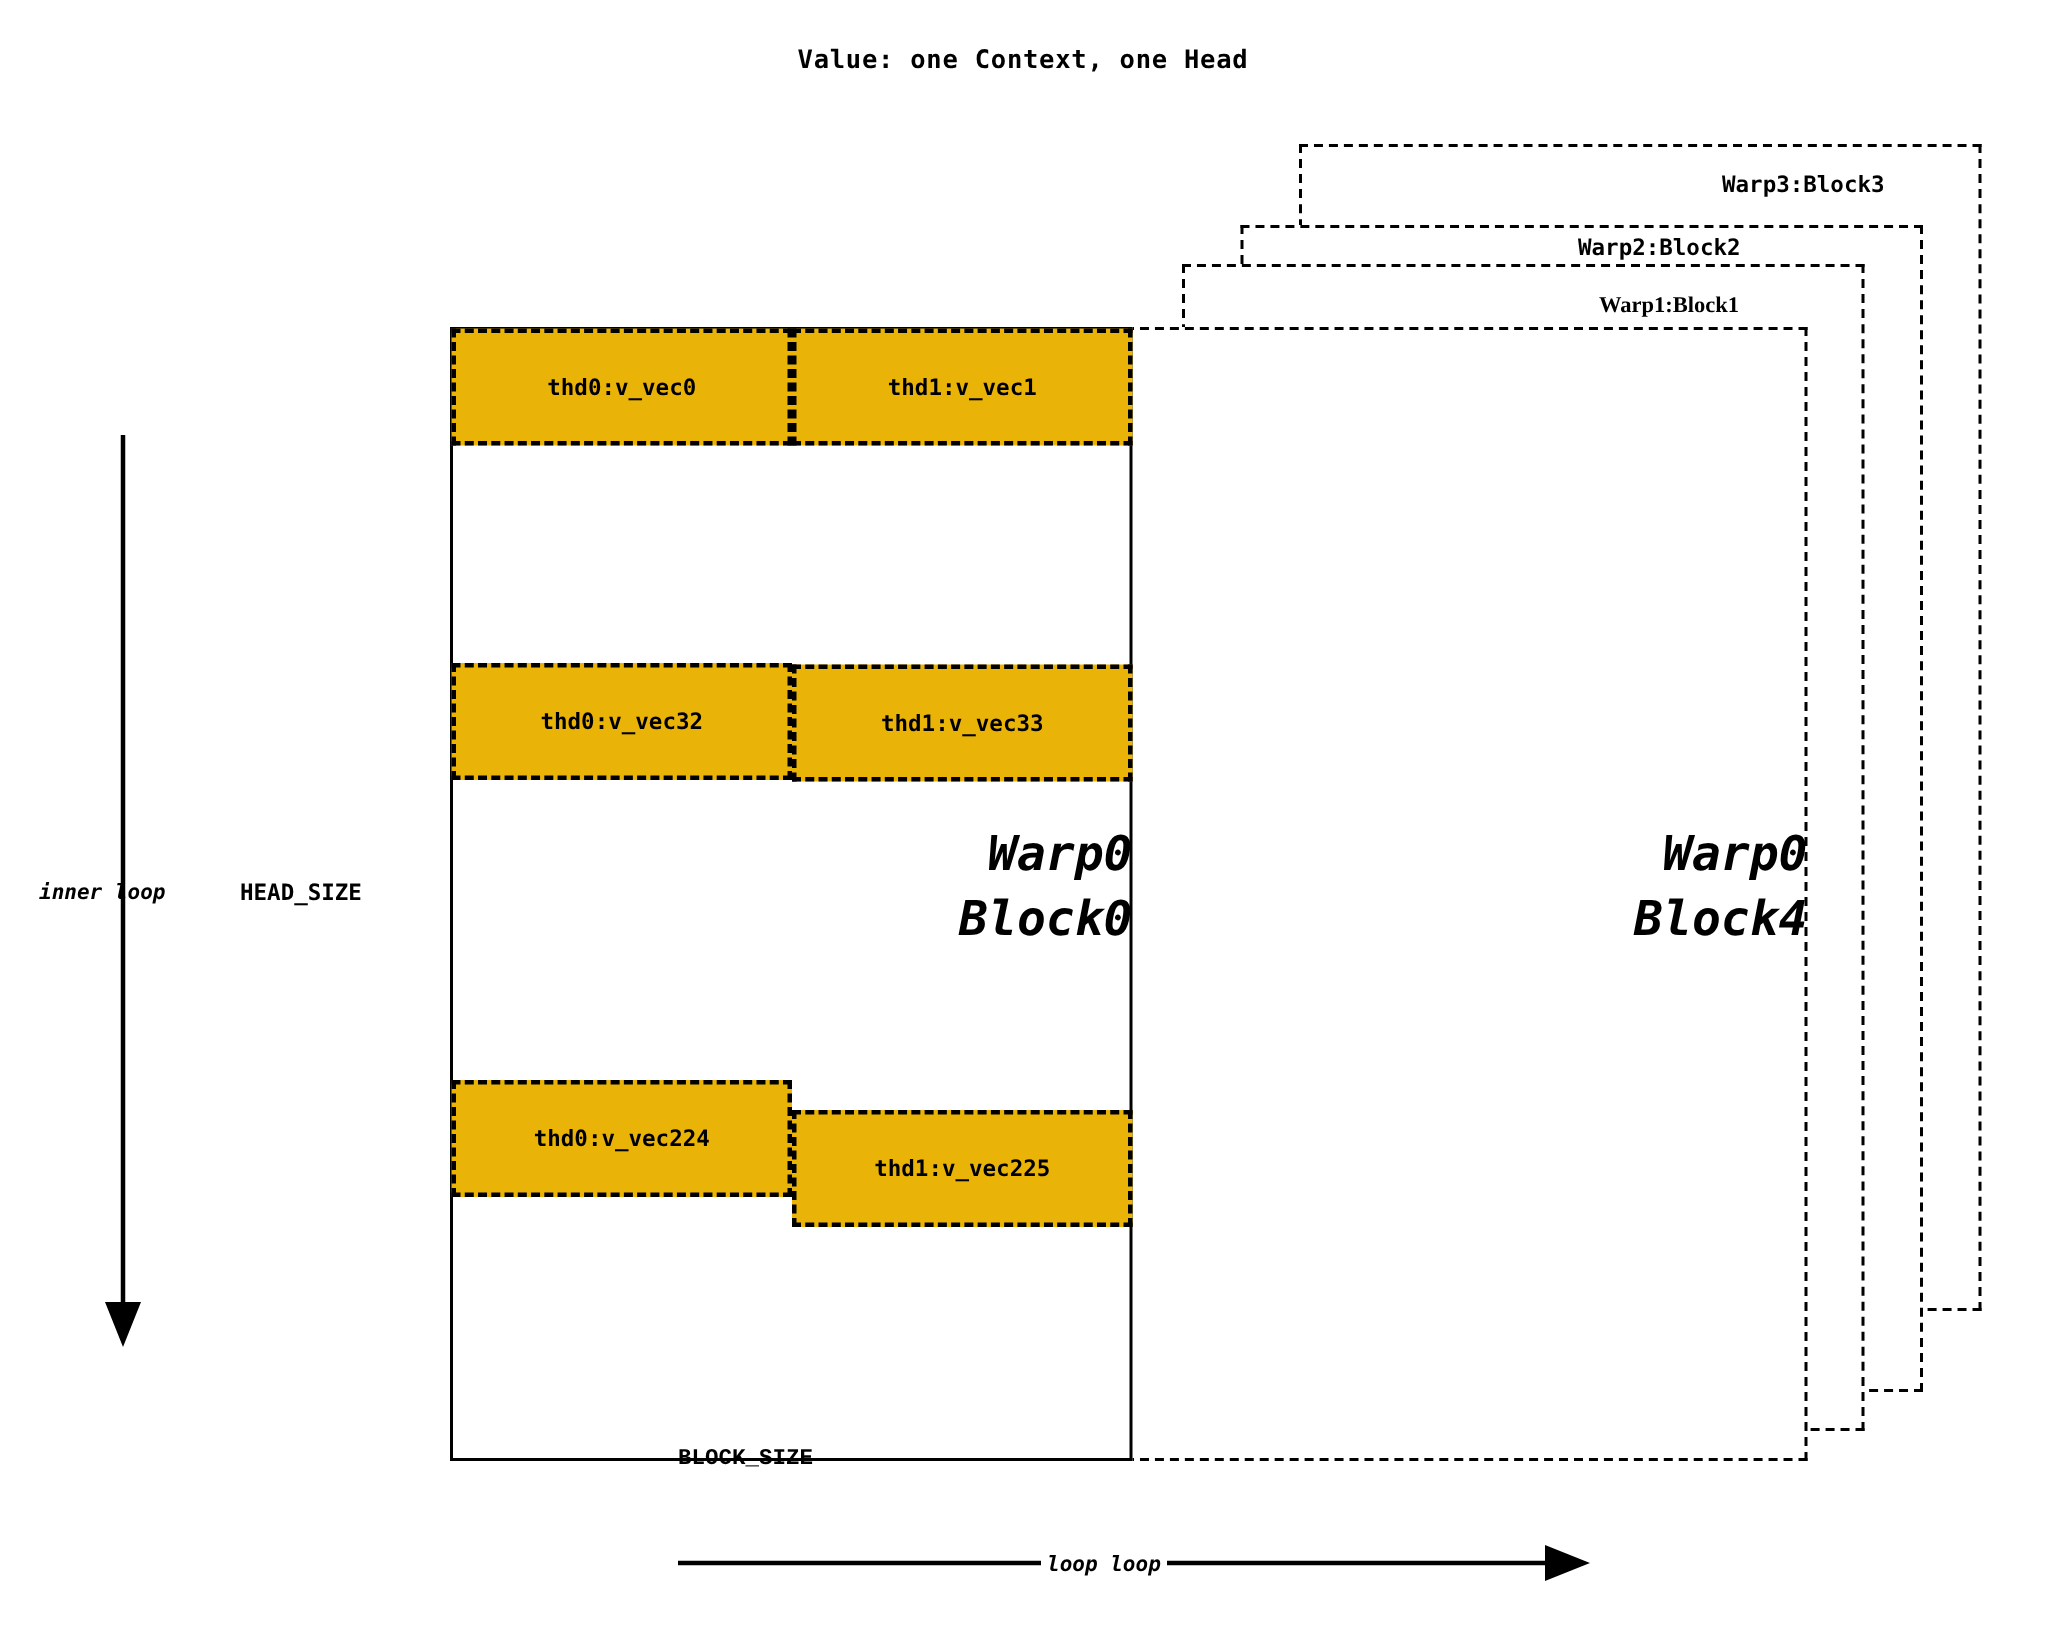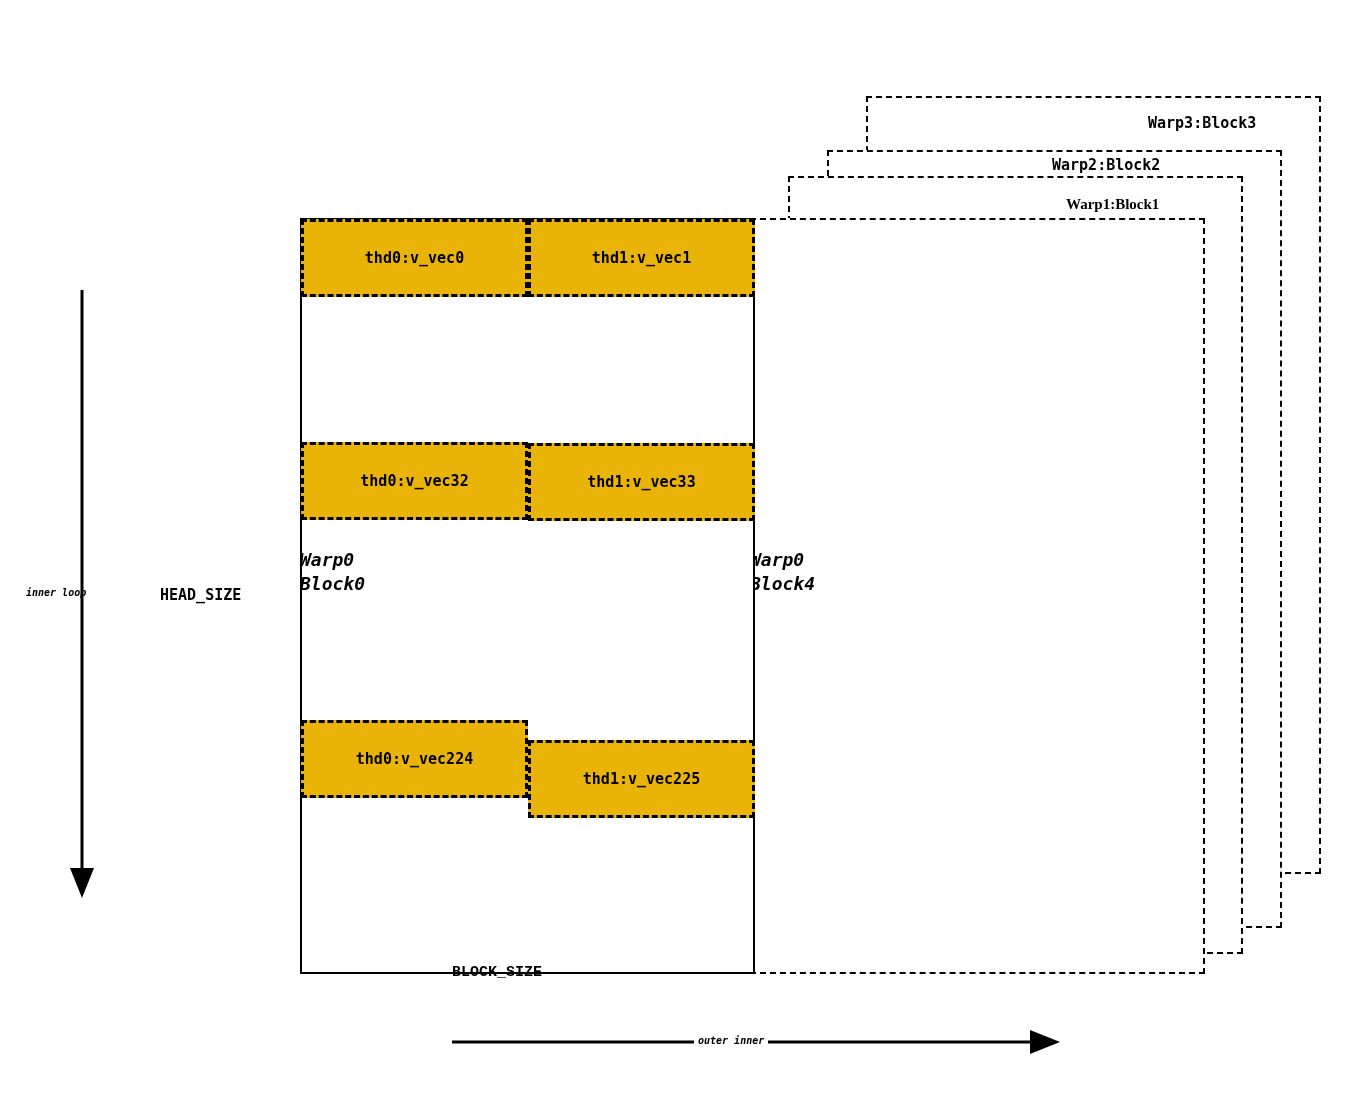--- a/index.html
+++ b/index.html
@@ -51,24 +51,24 @@
   }
   
   .block0 {
     border: 2px solid #000000;
     background: #ffffff;
     box-sizing: border-box;
   }
 
   .warp-label {
     font-family: "DejaVu Sans Mono", monospace;
-    font-size: 18px;
+    font-size: 32px;
     font-weight: bold;
     font-style: italic;
-    text-align: left;
+    text-align: right;
     line-height: 1.35;
     white-space: pre-line;
   }
 
   .vec-cell {
     border: 3px dashed #000000;
     box-sizing: border-box;
     display: flex;
     align-items: center;
     justify-content: center;
@@ -76,31 +76,32 @@
     font-weight: bold;
     background: #eab308;
   }
 
   .axis-label {
     font-size: 15px;
     font-weight: bold;
     white-space: nowrap;
   }
   .loop-label {
-    font-size: 10px;
+    font-size: 14px;
     font-weight: bold;
     font-style: italic;
     white-space: nowrap;
   }
 </style>
 </head>
 <body>
 
 <div id="canvas">
 
+  <div class="abs title">Value: one Context, one Head</div>
 
   <div class="abs stack-box" style="left:866px; top:96px; width:455px; height:778px;"></div>
   <div class="abs stack-label" style="left:1148px; top:114px;">Warp3:Block3</div>
 
   <div class="abs stack-box" style="left:827px; top:150px; width:455px; height:778px;"></div>
   <div class="abs stack-label" style="left:1052px; top:156px;">Warp2:Block2</div>
 
   <div class="abs stack-box" style="left:788px; top:176px; width:455px; height:778px;"></div>
   <div class="abs stack-label" style="left:1066px; top:196px;font-family:Liberation Serif, serif;">Warp1:Block1</div>
 
@@ -127,15 +128,15 @@
   </svg>
   <div class="abs loop-label" style="left:26px; top:587px;">inner loop</div>
   <div class="abs axis-label" style="left:160px; top:586px;">HEAD_SIZE</div>
 
   <div class="abs axis-label" style="left:452px; top:964px;font-family:Liberation Mono, monospace;">BLOCK_SIZE</div>
 
   <svg class="abs" width="610" height="40" style="left:452px; top:1022px;" viewBox="0 0 610 40">
     <line x1="0" y1="20" x2="590" y2="20" stroke="#000000" stroke-width="3"></line>
     <polygon points="608,20 578,8 578,32" fill="#000000"></polygon>
   </svg>
-  <div class="abs loop-label" style="left:694px; top:1035px; background:#ffffff; padding:0 4px;">outer inner</div>
+  <div class="abs loop-label" style="left:694px; top:1035px; background:#ffffff; padding:0 4px;">loop loop</div>
 
 </div>
 
 </body></html>

